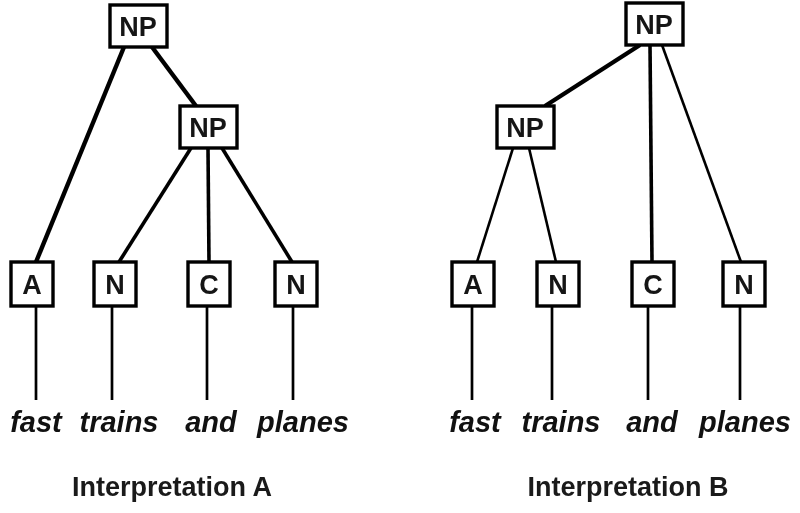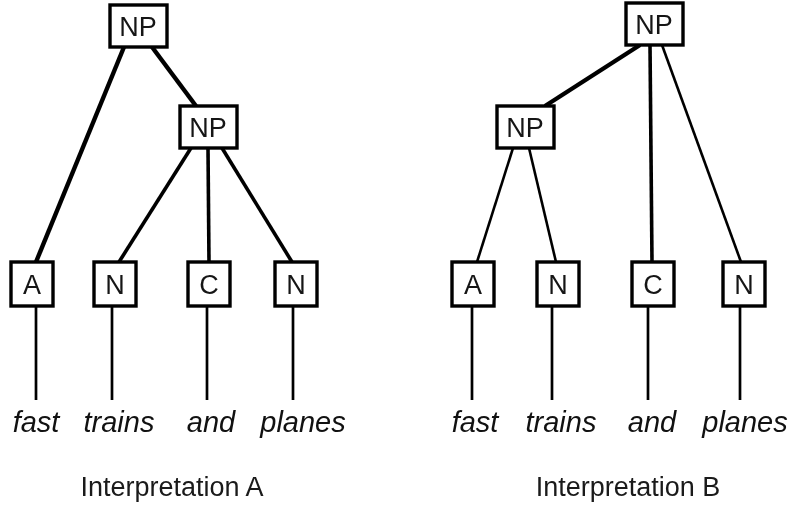--- a/index.html
+++ b/index.html
@@ -11,20 +11,21 @@
     width: 800px;
     height: 513px;
     font-family: "Liberation Sans", sans-serif;
     overflow: hidden;
   }
   #diagram-root {
     position: relative;
     width: 800px;
     height: 513px;
     background: #ffffff;
+    font-weight: bold;
   }
   svg.tree-canvas {
     position: absolute;
     left: 0;
     top: 0;
     width: 800px;
     height: 513px;
     display: block;
   }
   .node-box {

